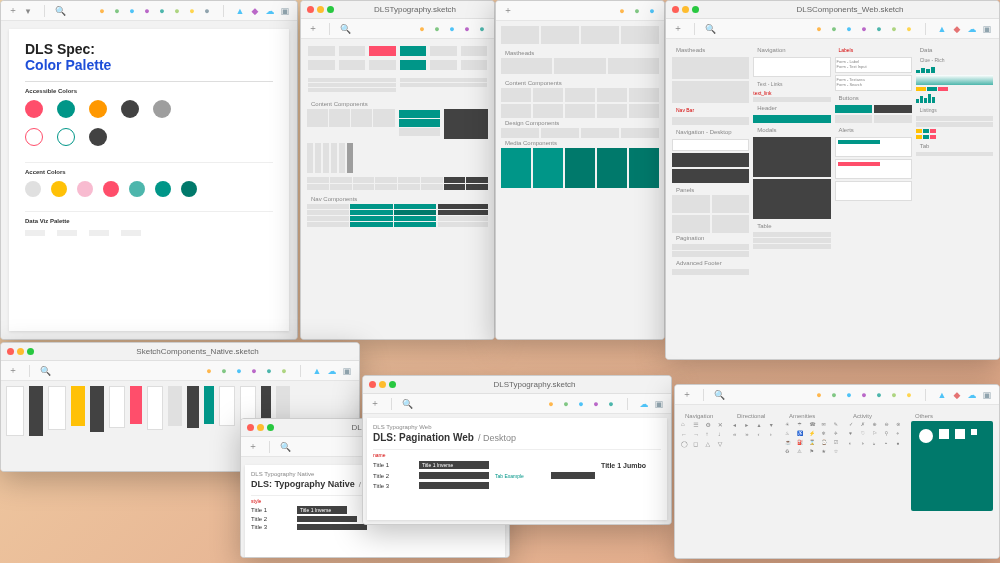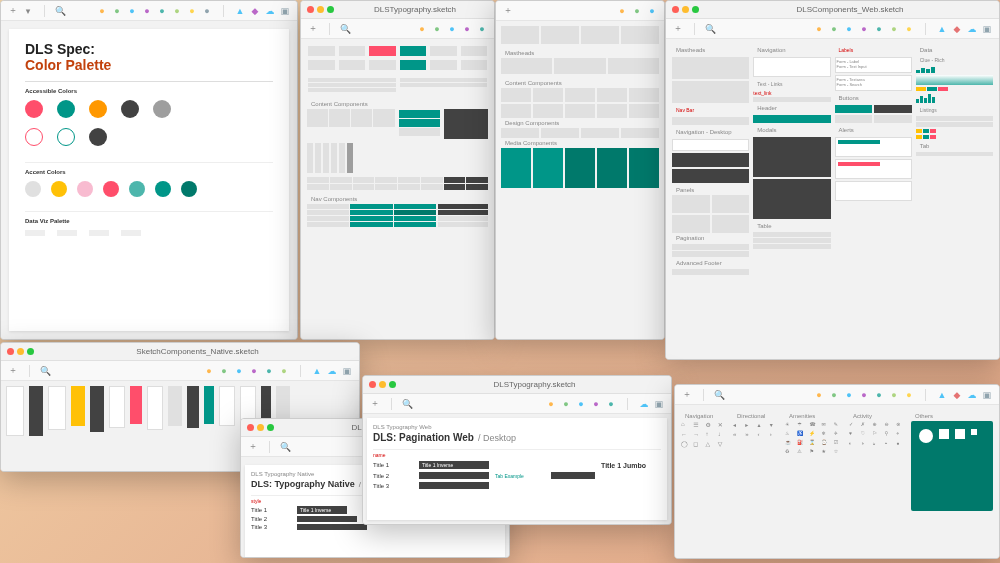--- a/index.html
+++ b/index.html
@@ -70,21 +70,21 @@
     <div class="grp">
         <span class="ic" style="color:#4fc3f7">▲</span>
         <span class="ic" style="color:#ba68c8">◆</span>
         <span class="ic" style="color:#4fc3f7">☁</span>
         <span class="ic" style="color:#90a4ae">▣</span>
       </div>
   </div>
   <div class="canvas">
     <div class="page" style="left:8px;top:8px;right:8px;bottom:8px;padding:12px 16px;">
       <div style="font-size:14px;font-weight:700;color:#222">DLS Spec:</div>
-      <div style="font-size:14px;font-weight:700;color:#c2410c;margin-bottom:8px">Color Palette</div>
+      <div style="font-size:14px;font-weight:700;color:#1d4ed8;margin-bottom:8px">Color Palette</div>
       <div style="height:1px;background:#ddd;margin:6px 0"></div>
       <div style="font-size:6px;font-weight:600;color:#333;margin:6px 0">Accessible Colors</div>
       <div style="display:flex;gap:14px;margin:6px 0 10px">
         <span class="swatch pink" style="width:18px;height:18px"></span>
         <span class="swatch teal" style="width:18px;height:18px"></span>
         <span class="swatch orange" style="width:18px;height:18px"></span>
         <span class="swatch dark" style="width:18px;height:18px"></span>
         <span class="swatch grey" style="width:18px;height:18px"></span>
       </div>
       <div style="display:flex;gap:14px;margin:4px 0 16px">

